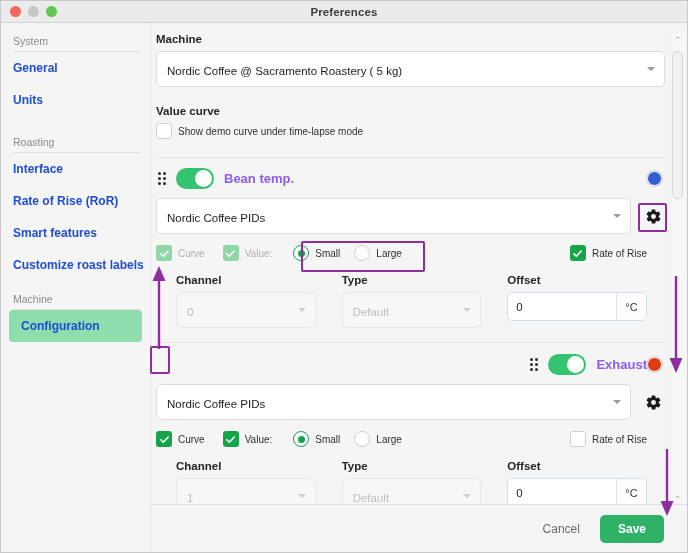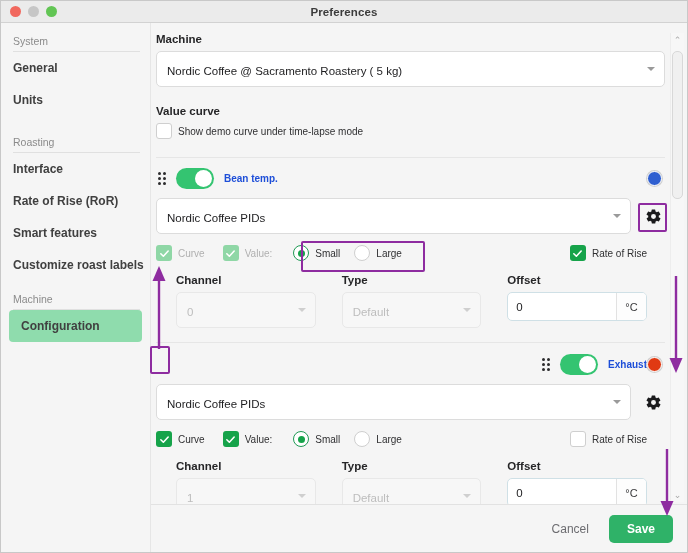--- a/index.html
+++ b/index.html
@@ -47,21 +47,21 @@
     border-right: 1px solid #e6e6e6;
   }
   .side-group {
     font-size: 10.5px; color: #8b8b8b;
     padding: 4px 0 4px 12px;
     border-bottom: 1px solid #e0e0e0;
     margin: 0 10px 0 12px;
     padding-left: 0;
   }
   .side-item {
-    font-size: 12px; font-weight: bold; color: #404040;
+    font-size: 12px; font-weight: bold; color: #1d4ed8;
     padding: 9px 0 9px 12px;
     cursor: default;
   }
   .side-item.active {
     background: #8fdcad;
     border-radius: 4px;
     margin: 0 8px;
     padding-left: 12px;
   }
 
@@ -141,21 +141,21 @@
   .handle i { width: 3px; height: 3px; background: #2c2c2e; border-radius: 50%; display: block; }
 
   .toggle {
     width: 38px; height: 21px; border-radius: 11px;
     background: #34c471; position: relative; flex: 0 0 auto;
   }
   .toggle .knob {
     position: absolute; top: 2px; right: 2px;
     width: 17px; height: 17px; border-radius: 50%; background: #fff;
   }
-  .section-title { font-size: 10px; font-weight: bold; color: #1d4ed8; margin-left: 10px; }
+  .section-title { font-size: 13px; font-weight: bold; color: #8b5cf6; margin-left: 10px; }
 
   .colordot {
     width: 15px; height: 15px; border-radius: 50%;
     border: 1.5px solid #ffffff;
     box-shadow: 0 0 0 1px #cfcfcf;
   }
 
   .gear { width: 17px; height: 17px; display: block; }
 
   .three-col { display: flex; gap: 26px; margin-left: 20px; }
@@ -189,21 +189,21 @@
     position: absolute; left: 0; top: 4px; width: 11px; height: 148px;
     background: #f0f0f0; border: 1px solid #d8d8d8; border-radius: 5px;
   }
 
   
   .footer {
     height: 48px; min-height: 48px;
     border-top: 1px solid #e2e2e2;
     background: #f5f5f5;
     display: flex; align-items: center; justify-content: flex-end;
-    padding-right: 14px; gap: 14px;
+    padding-right: 23px; gap: 14px;
   }
   .btn-cancel {
     font-size: 12px; color: #6c6c70; background: transparent;
     border: 0; cursor: default; padding: 6px 6px;
     font-family: "Liberation Sans", sans-serif;
   }
   .btn-save {
     font-size: 12px; font-weight: bold; color: #ffffff;
     background: #2fb268; border: 0; border-radius: 5px;
     padding: 7px 18px; cursor: default;

